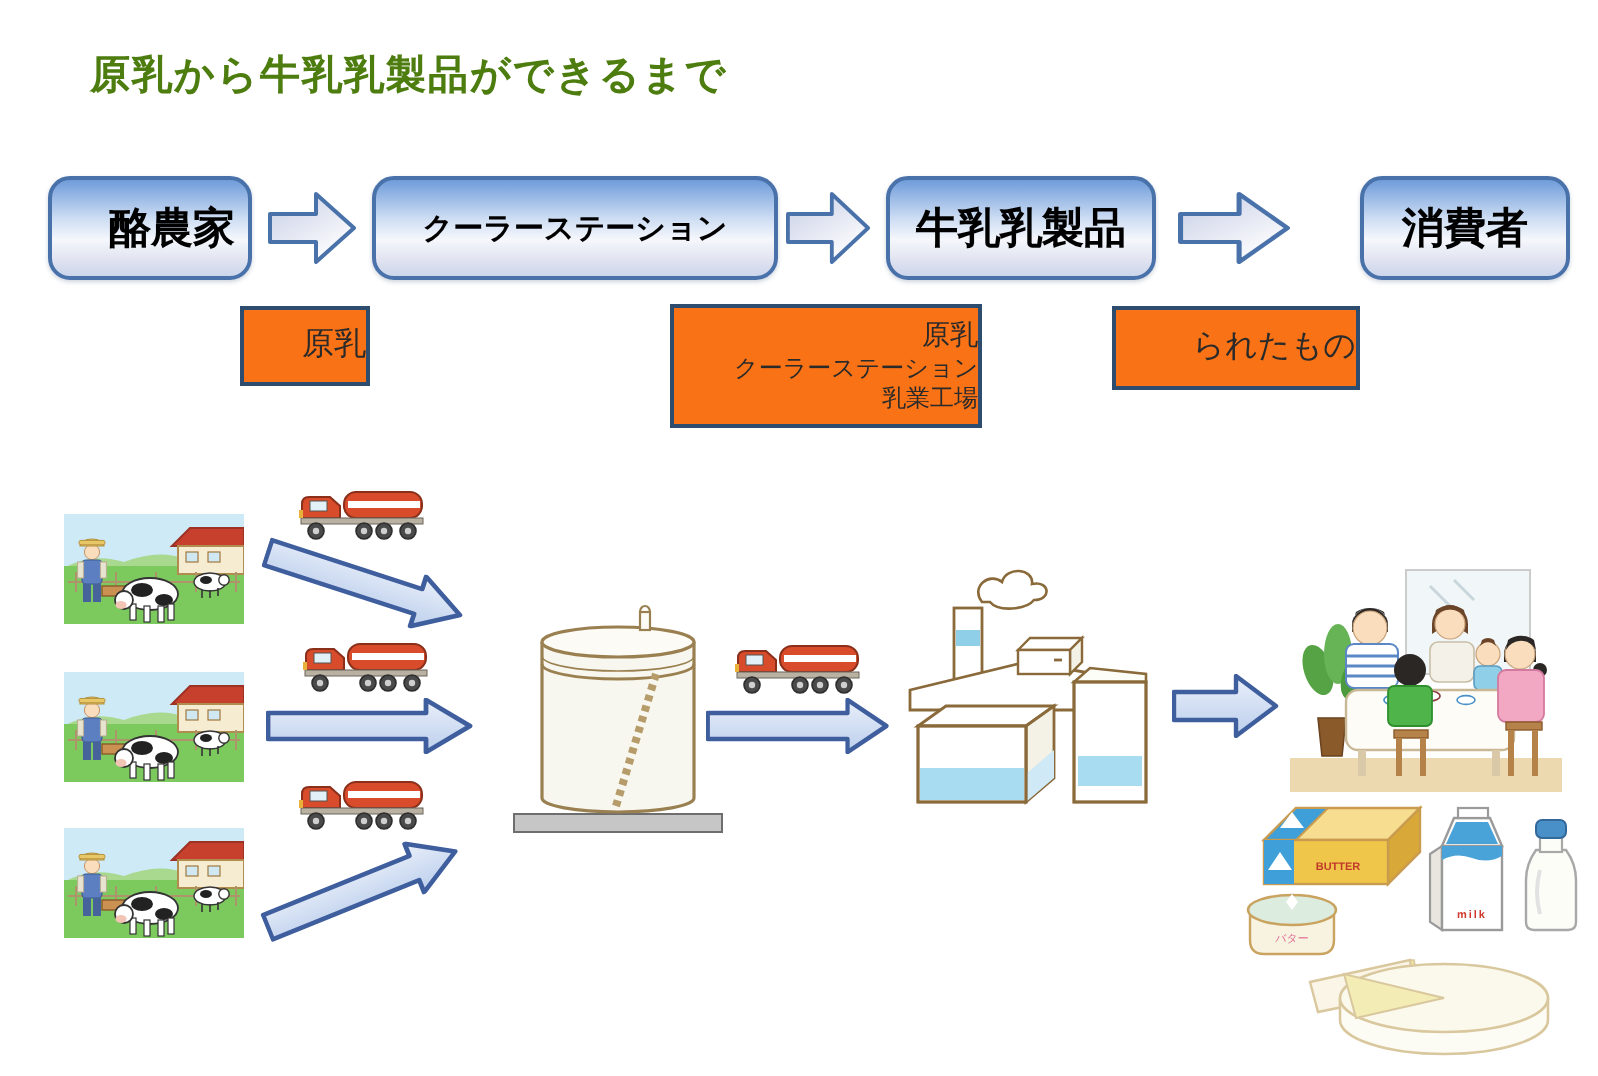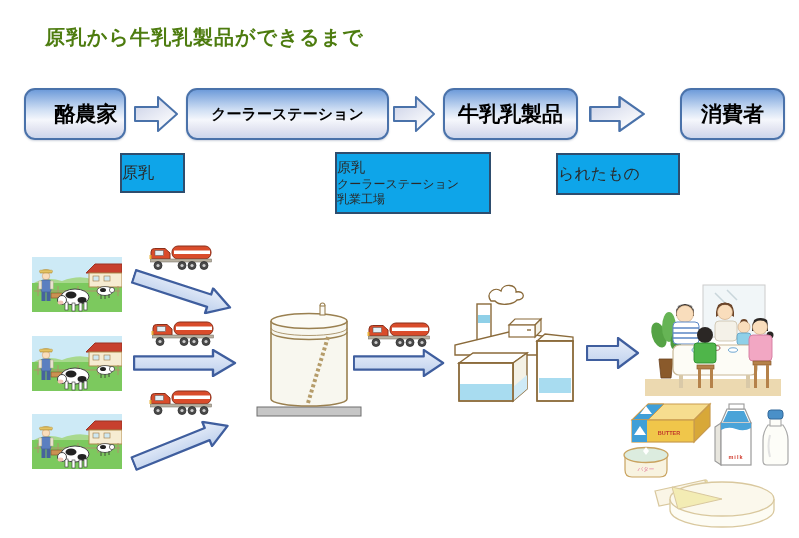--- a/index.html
+++ b/index.html
@@ -6,22 +6,22 @@
   .canvas{position:relative;width:799px;height:538px;background:#ffffff;
           font-family:"Liberation Sans",sans-serif;overflow:hidden;}
   .title{position:absolute;left:45px;top:24px;font-size:20px;font-weight:bold;color:#4d7c0f;letter-spacing:1px;}
   .stage{position:absolute;top:88px;height:52px;box-sizing:border-box;
          border:2px solid #4a72aa;border-radius:11px;
          background:linear-gradient(180deg,#6f9cda 0%,#cdddf3 40%,#f5f7fc 62%,#e2e4f1 82%,#ccd6ec 100%);
          display:flex;align-items:center;justify-content:center;
          font-weight:bold;font-size:21px;color:#000;box-shadow:0 1px 2px rgba(60,80,120,.25);}
   .stage.s2{font-size:15px;}
   .arr{position:absolute;}
-  .anno{position:absolute;box-sizing:border-box;border:2px solid #2e4d6e;background:#0ea5e9;
-        display:flex;flex-direction:column;align-items:flex-start;justify-content:center;color:#2a2a2a;line-height:1.25;}
+  .anno{position:absolute;box-sizing:border-box;border:2px solid #2e4d6e;background:#f97316;
+        display:flex;flex-direction:column;align-items:flex-end;justify-content:center;color:#2a2a2a;line-height:1.25;}
   .anno .l1{font-size:16px;}
   .anno .m1{font-size:14px;}
   .anno .m2{font-size:12px;}
   .ill{position:absolute;}
   .ill svg{display:block;width:100%;height:100%;}
   .rot{transform-origin:0 50%;}
 </style>
 </head>
 <body>
 

